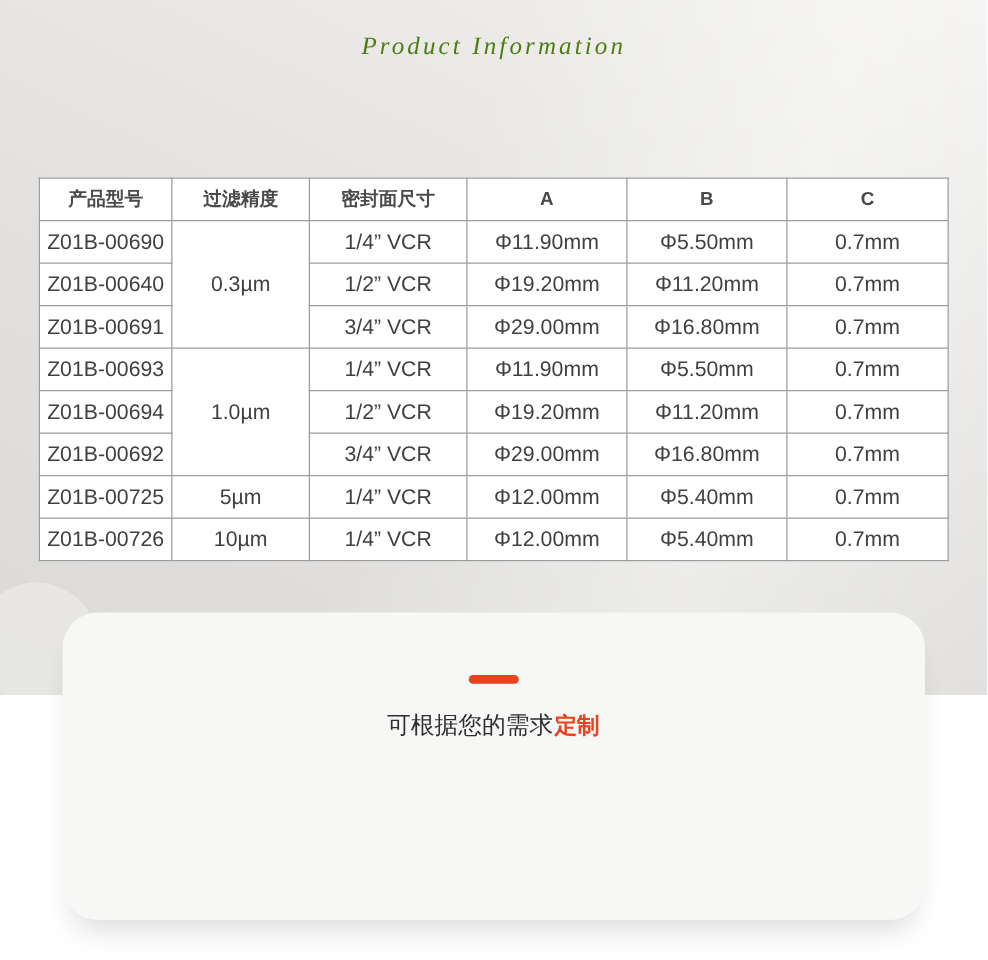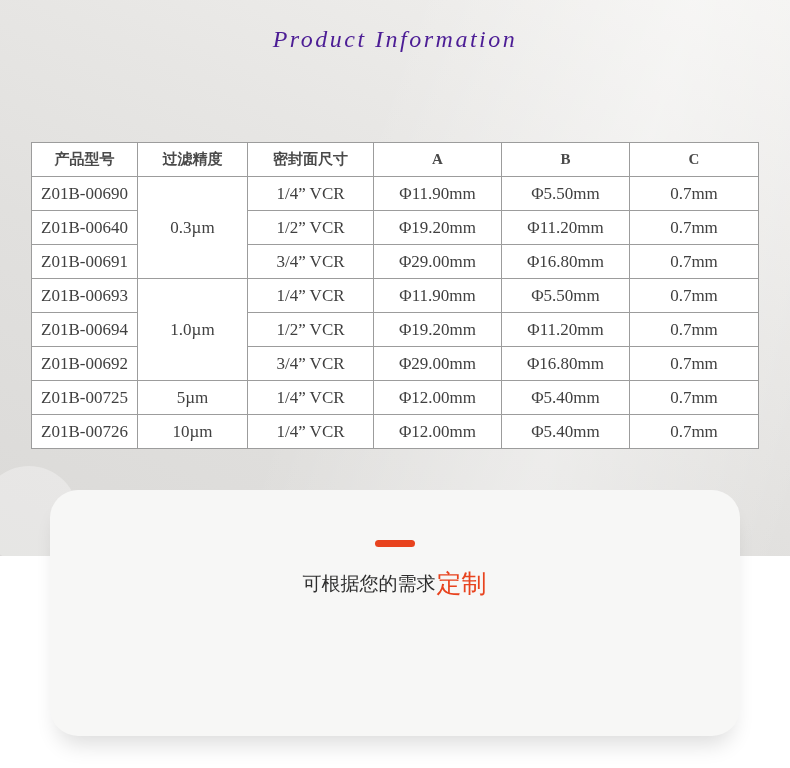--- a/index.html
+++ b/index.html
@@ -38,26 +38,26 @@
   .title-rule{
     width:117px;height:0;border-top:1px solid #979797;
   }
   .page-title{
     font-size:45px;line-height:1.15;font-weight:700;color:var(--title);
     letter-spacing:7px;text-indent:7px;white-space:nowrap;
   }
   .page-subtitle{
     margin-top:6px;
     font-family:"Liberation Serif","DejaVu Serif",serif;font-style:italic;
-    font-size:24px;color:#4c1d95;letter-spacing:2.5px;
+    font-size:20px;color:#4d7c0f;letter-spacing:2.5px;
   }
   
   .spec-table{
     position:absolute;left:31px;top:142px;width:727px;z-index:2;
-    border-collapse:collapse;table-layout:fixed;background:#ffffff;font-family:Liberation Serif, serif;
+    border-collapse:collapse;table-layout:fixed;background:#ffffff;
   }
   .spec-table th,.spec-table td{
     border:1px solid var(--table_border);
     text-align:center;vertical-align:middle;
     height:34px;padding:0 2px;
   }
   .spec-table th{
     font-size:15px;font-weight:700;color:#4a4a4a;
   }
   .spec-table td{
@@ -91,21 +91,21 @@
   .divider-dash{
     margin-top:23px;width:40px;height:7px;border-radius:3.5px;
     background:var(--accent);
   }
   .customization-note{
     margin-top:20px;
     font-size:19px;color:#2e2e2e;font-weight:500;
     display:flex;align-items:center;white-space:nowrap;
   }
   .customization-note .hl{
-    font-size:25px;font-weight:400;color:var(--accent);padding:0 1px;
+    font-size:18px;font-weight:700;color:var(--accent);padding:0 1px;
   }
 </style>
 </head>
 <body>
 
 <div class="page">
 
   <div class="bg-top"></div>
   <div class="bg-sheen"></div>
   <div class="bg-circle"></div>

